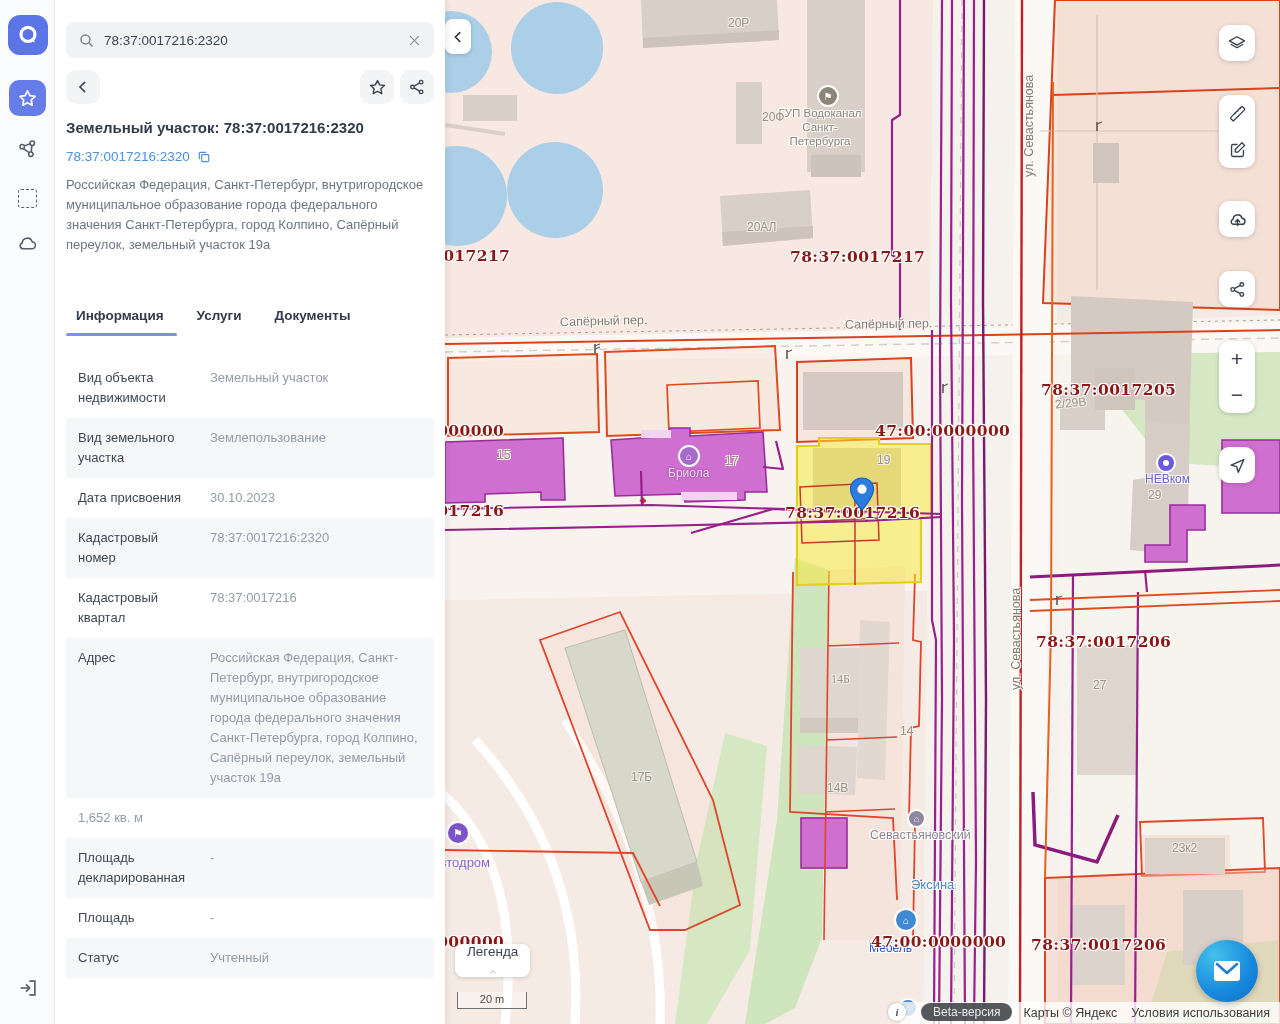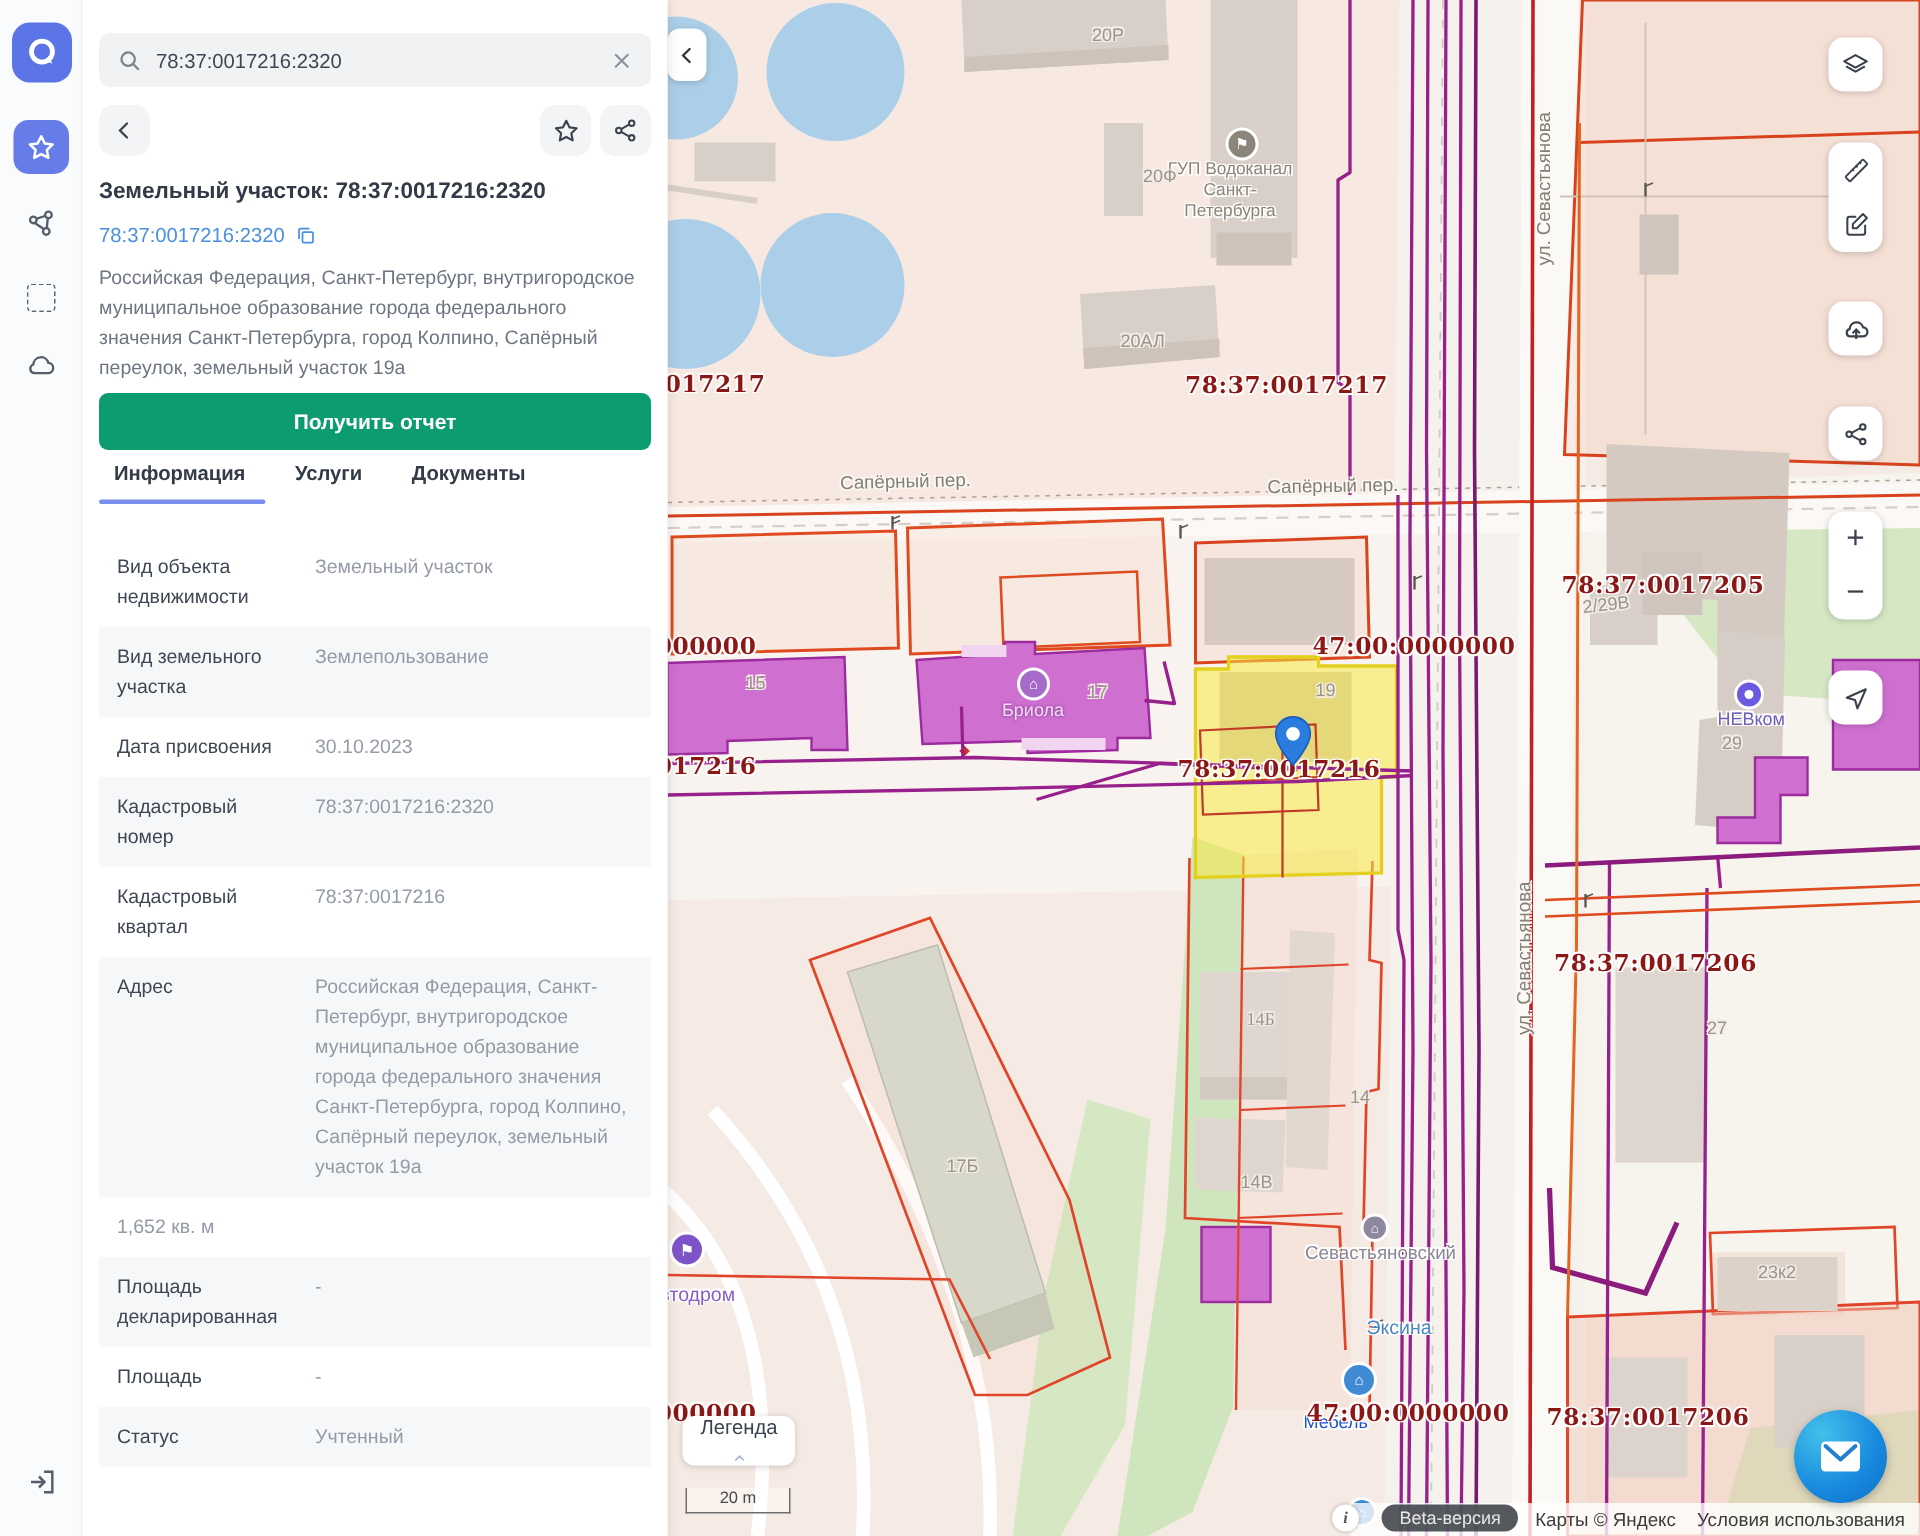--- a/index.html
+++ b/index.html
@@ -131,21 +131,20 @@
 
     <div class="title">Земельный участок: 78:37:0017216:2320</div>
     <div class="cadlink">
       <span>78:37:0017216:2320</span>
       <svg width="14" height="14" viewBox="0 0 24 24" fill="none" stroke="#4a90e2" stroke-width="2">
           <rect x="8" y="8" width="12" height="12" rx="1.5"></rect>
           <path d="M16 4 H5.5 A1.5 1.5 0 0 0 4 5.5 V16"></path>
         </svg>
     </div>
     <div class="addr">Российская Федерация, Санкт-Петербург, внутригородское муниципальное образование города федерального значения Санкт-Петербурга, город Колпино, Сапёрный переулок, земельный участок 19а</div>
-    <button class="report">Получить отчет</button>
 
     <div class="tabs">
       <div class="tab active">Информация</div>
       <div class="tab">Услуги</div>
       <div class="tab">Документы</div>
     </div>
 
     <div class="rows">
       <div class="row">
           <div class="lbl">Вид объекта недвижимости</div>
@@ -357,21 +356,21 @@
     <div class="street" style="left:564px; top:690px; transform:rotate(-90deg); transform-origin:0 0;">ул. Севастьянова</div>
 
     <div class="bnum" style="left:283px; top:16px;">20Р</div>
     <div class="bnum" style="left:293px; top:110px;margin-left:24px;">20Ф</div>
     <div class="bnum" style="left:302px; top:220px;">20АЛ</div>
     <div class="bnum" style="left:52px;  top:448px;">15</div>
     <div class="bnum" style="left:280px; top:454px;">17</div>
     <div class="bnum" style="left:432px; top:453px;">19</div>
     <div class="bnum" style="left:610px; top:396px; transform:rotate(-6deg);">2/29В</div>
     <div class="bnum" style="left:703px; top:488px;">29</div>
-    <div class="bnum" style="left:648px; top:678px;margin-left:45px;">27</div>
+    <div class="bnum" style="left:648px; top:678px;">27</div>
     <div class="bnum" style="left:386px; top:672px;font-family:Liberation Serif, serif;">14Б</div>
     <div class="bnum" style="left:455px; top:724px;">14</div>
     <div class="bnum" style="left:382px; top:781px;">14В</div>
     <div class="bnum" style="left:186px; top:770px;">17Б</div>
     <div class="bnum" style="left:727px; top:841px;">23к2</div>
 
     <div class="qlabel" style="left:-70px; top:246px;">78:37:0017217</div>
     <div class="qlabel" style="left:345px; top:247px;">78:37:0017217</div>
     <div class="qlabel" style="left:596px; top:380px;">78:37:0017205</div>
     <div class="qlabel" style="left:430px; top:421px;">47:00:0000000</div>

